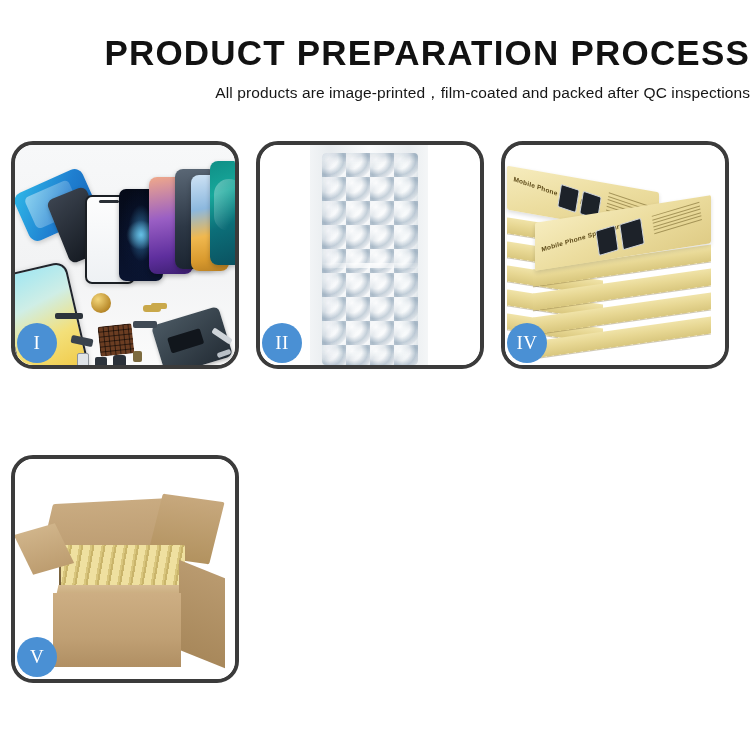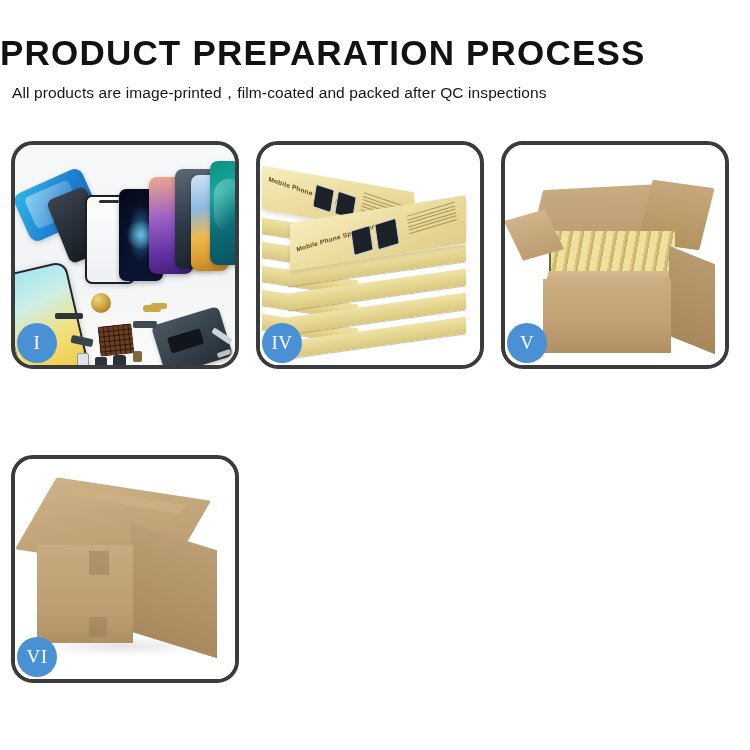--- a/index.html
+++ b/index.html
@@ -12,21 +12,21 @@
     background: #ffffff;
     font-family: "Liberation Sans", sans-serif;
     overflow: hidden;
     position: relative;
   }
 
   
   .header {
     width: 750px;
     padding-top: 34px;
-    text-align: left;
+    text-align: right;
     box-sizing: border-box;
   }
   .title {
     font-family: "Liberation Sans", sans-serif;
     font-size: 35px;
     font-weight: bold;
     letter-spacing: 1.2px;
     color: #121212;
     line-height: 1.1;
     margin: 0;
@@ -428,20 +428,29 @@
       <span class="sp f"></span>
       <span class="sp g"></span>
       <span class="sp h"></span>
       <span class="sp i"></span>
       <span class="sp j"></span>
       <span class="sp k"></span>
     </div>
     <div class="badge">I</div>
   </div>
 
+  <div class="panel">
+    <div class="panel-photo">
+      <div class="p2-bg"></div>
+      <div class="p2-sleeve"></div>
+      <div class="p2-bubbles"></div>
+      <div class="p2-seam"></div>
+    </div>
+    <div class="badge">II</div>
+  </div>
 
 
   <div class="panel">
     <div class="panel-photo">
       <div class="p4-bg"></div>
       <div class="p4-stack">
 
         <div class="p4-layer" style="left:2px;  top:80px;  width:96px;  height:16px; transform:skewY(9deg);"></div>
         <div class="p4-layer" style="left:2px;  top:104px; width:96px;  height:16px; transform:skewY(9deg);"></div>
         <div class="p4-layer" style="left:2px;  top:128px; width:96px;  height:16px; transform:skewY(9deg);"></div>
@@ -493,27 +502,14 @@
       <div class="p5-inner"></div>
       <div class="p5-contents"></div>
       <div class="p5-flap-left"></div>
       <div class="p5-flap-front"></div>
       <div class="p5-body-right"></div>
       <div class="p5-body-front"></div>
     </div>
     <div class="badge">V</div>
   </div>
 
-  <div class="panel">
-    <div class="panel-photo">
-      <div class="p6-bg"></div>
-      <div class="p6-shadow"></div>
-      <div class="p6-top"></div>
-      <div class="p6-tape-top"></div>
-      <div class="p6-side"></div>
-      <div class="p6-front"></div>
-      <div class="p6-tab-a"></div>
-      <div class="p6-tab-b"></div>
-    </div>
-    <div class="badge">VI</div>
-  </div>
 
 </div>
 
 </body></html>

